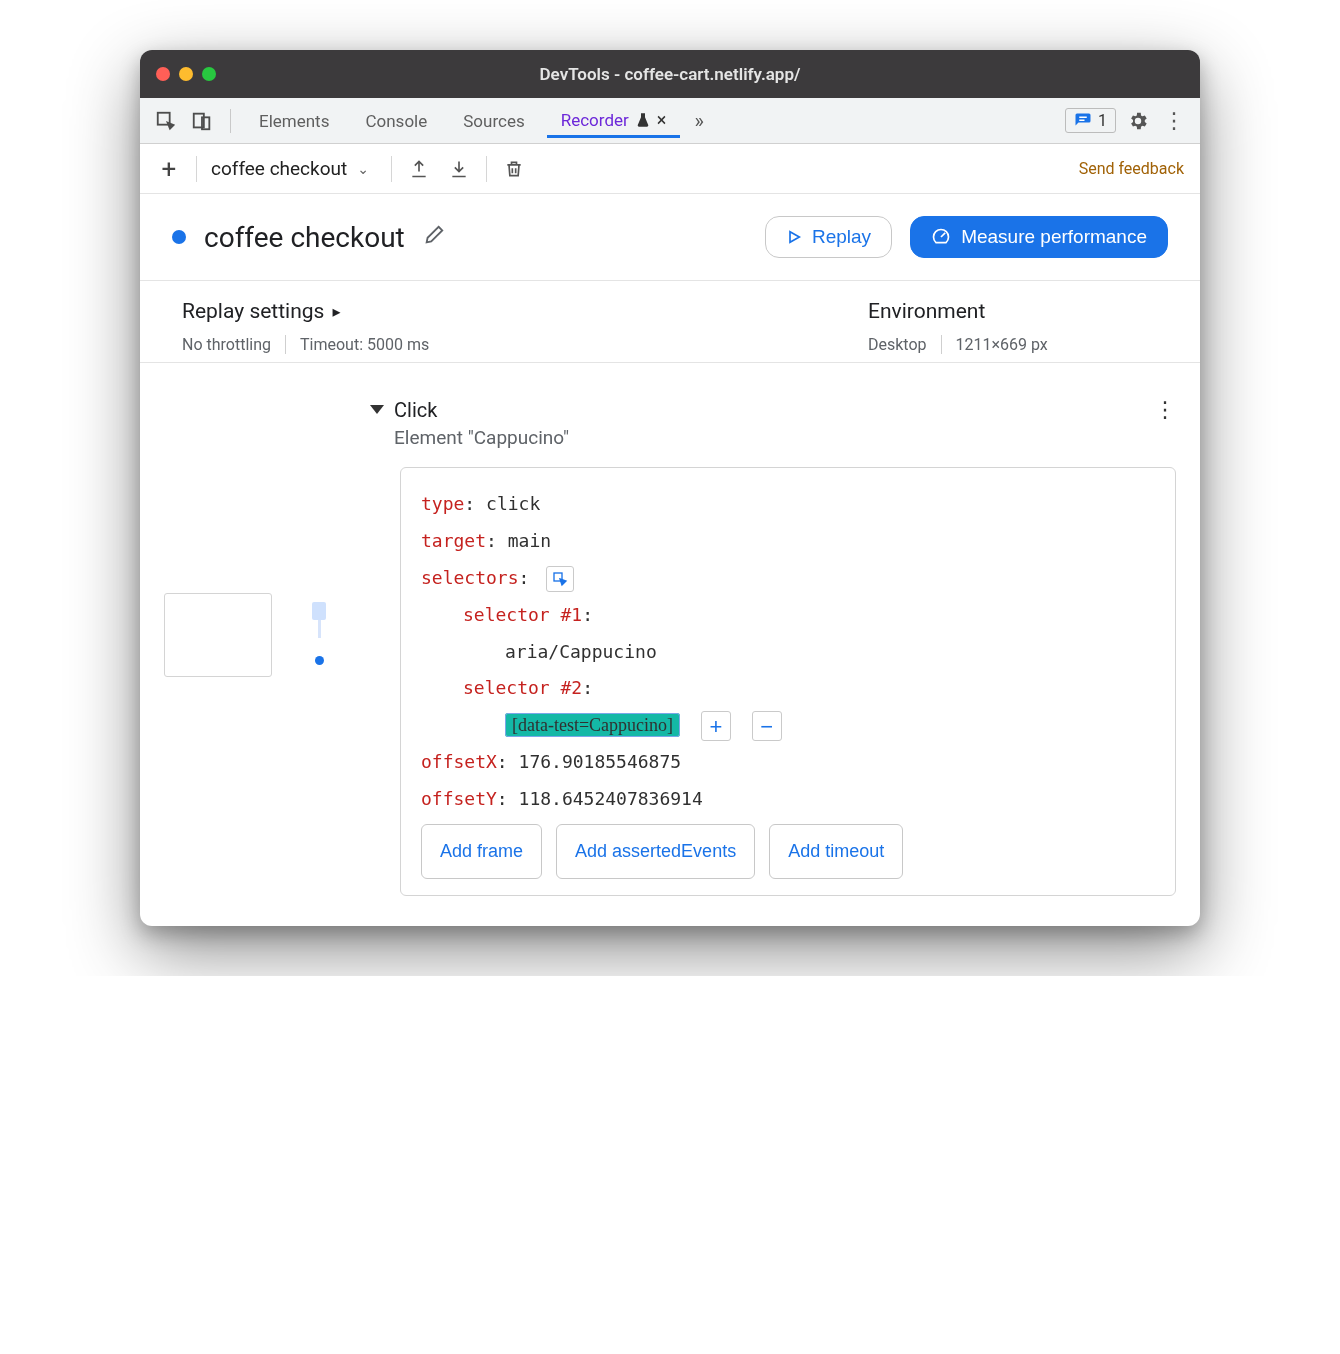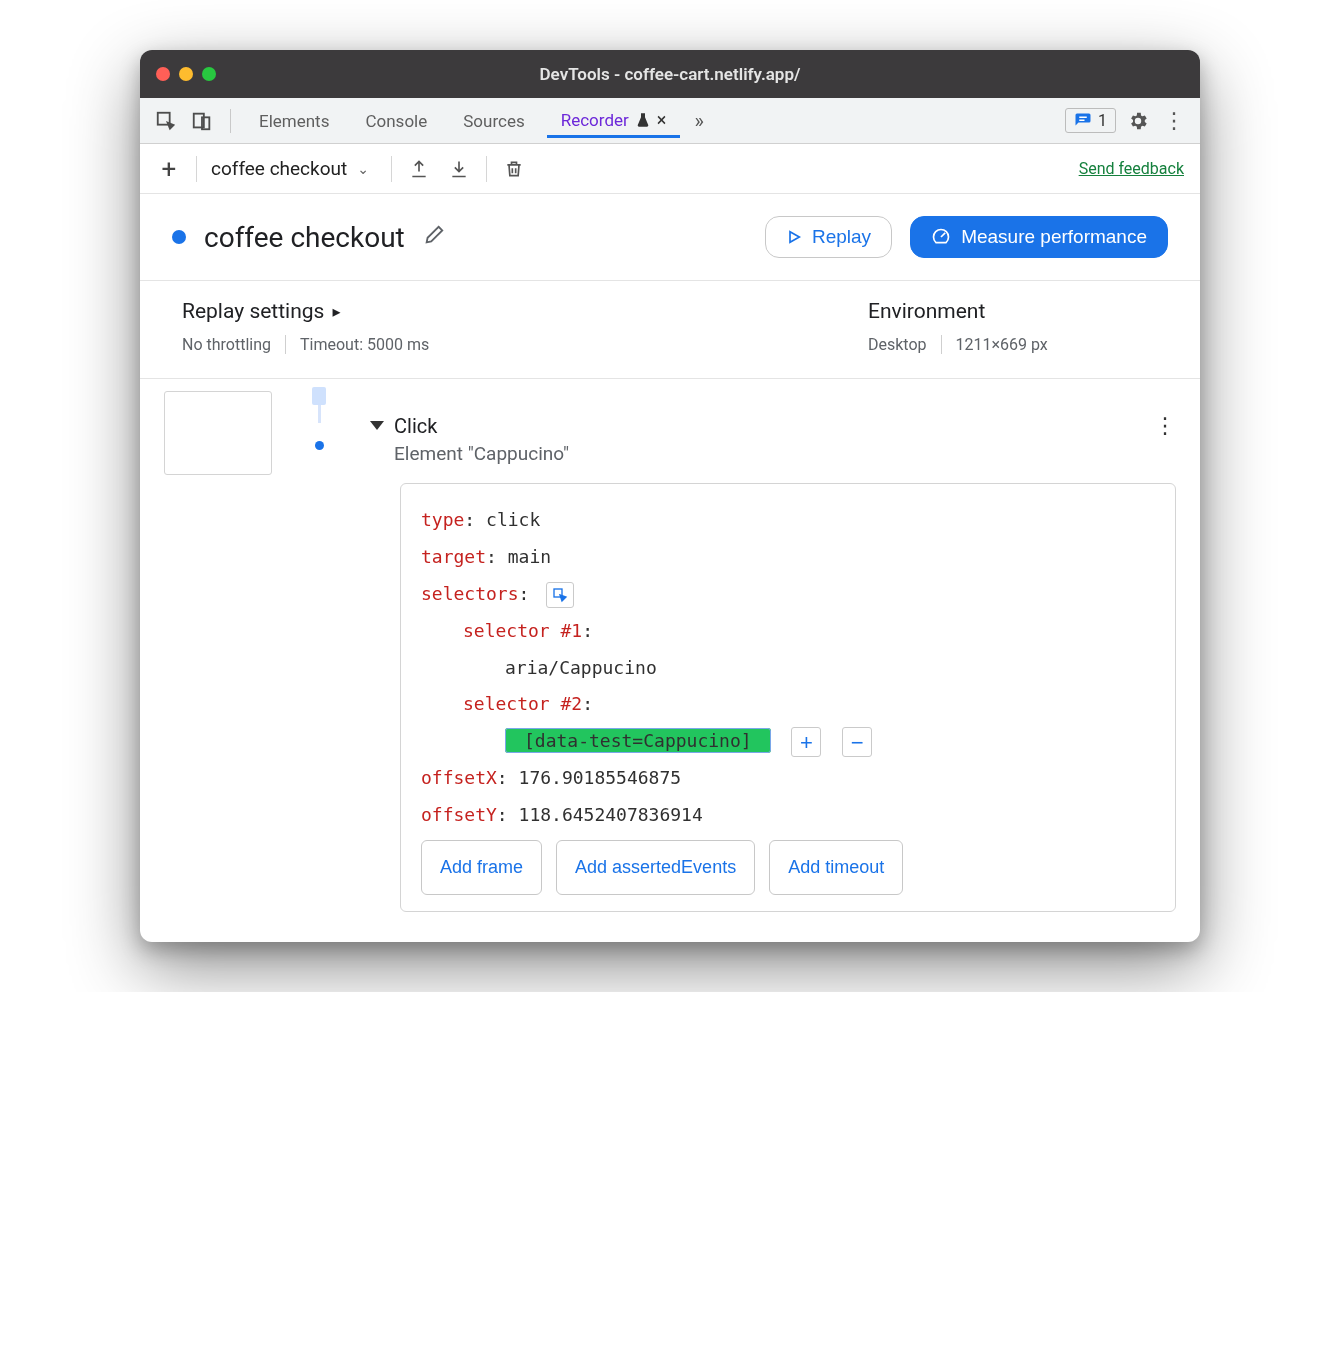--- a/index.html
+++ b/index.html
@@ -112,22 +112,21 @@
   .rec-toolbar .v { width: 1px; height: 26px; background: #d6d6d6; }
   .tool-ico {
     width: 26px; height: 26px;
     color: #555;
     display:inline-flex; align-items:center; justify-content:center;
     cursor:pointer;
   }
   .rec-toolbar .flex { flex: 1; }
   .feedback {
     font-size: 16px;
-    color: #15803d;
-    text-decoration: underline;
+    color: #a16207;
     cursor: pointer;
   }
   .header-row {
     display: flex;
     align-items: center;
     padding: 22px 32px;
     gap: 18px;
     border-bottom: 1px solid #e4e4e4;
   }
   .dot-blue { width: 14px; height: 14px; border-radius:50%; background:#1a73e8; }
@@ -153,21 +152,21 @@
     background: #fff;
     border: 1px solid #c8c8c8;
     color: #1a73e8;
   }
   .btn-primary {
     background: #1a73e8;
     color: #fff;
     border: 1px solid #1a73e8;
   }
   .settings-row {
-    padding: 18px 42px 24px;
+    padding: 18px 42px 8px;
     display: flex;
     border-bottom: 1px solid #e4e4e4;
   }
   .settings-col { flex: 1; }
   .settings-head {
     font-size: 21px;
     color: #202124;
     display: flex;
     align-items: center;
     gap: 8px;
@@ -177,20 +176,21 @@
     font-size: 16px;
     color: #5f6368;
     display: flex;
     gap: 14px;
   }
   .settings-sub .sep { width:1px; background:#cfcfcf; }
   .step-area {
     padding: 8px 24px 30px 24px;
     display: flex;
     gap: 16px;
+    align-items: center;
   }
   .thumb {
     width: 108px; height: 84px;
     border: 1px solid #d4d4d4;
     border-radius: 3px;
     margin-right: 14px;
     margin-top: 4px;
   }
   .timeline-col {
     width: 34px;
@@ -236,24 +236,25 @@
     display:inline-flex; align-items:center; justify-content:center;
     width:28px; height:26px;
     border:1px solid #cacaca; border-radius:3px;
     vertical-align: middle;
     margin-left: 6px;
     color:#1a73e8;
   }
   .indent1 { padding-left: 42px; }
   .indent2 { padding-left: 84px; }
   .hlt {
-    background:#22c55e;
+    background:#14b8a6;
     border:1px solid #7aa7e9;
     border-radius:3px;
-    padding: 1px 18px;
+    padding: 1px 6px;
+    font-family: Liberation Serif, serif;
   }
   .sq-btn {
     display:inline-flex; align-items:center; justify-content:center;
     width:30px; height:30px;
     border:1px solid #cacaca; border-radius:3px;
     color:#1a73e8; font-size:22px; font-weight:400;
     vertical-align: middle;
     margin-left: 10px;
     cursor:pointer;
     font-family: -apple-system, sans-serif;

